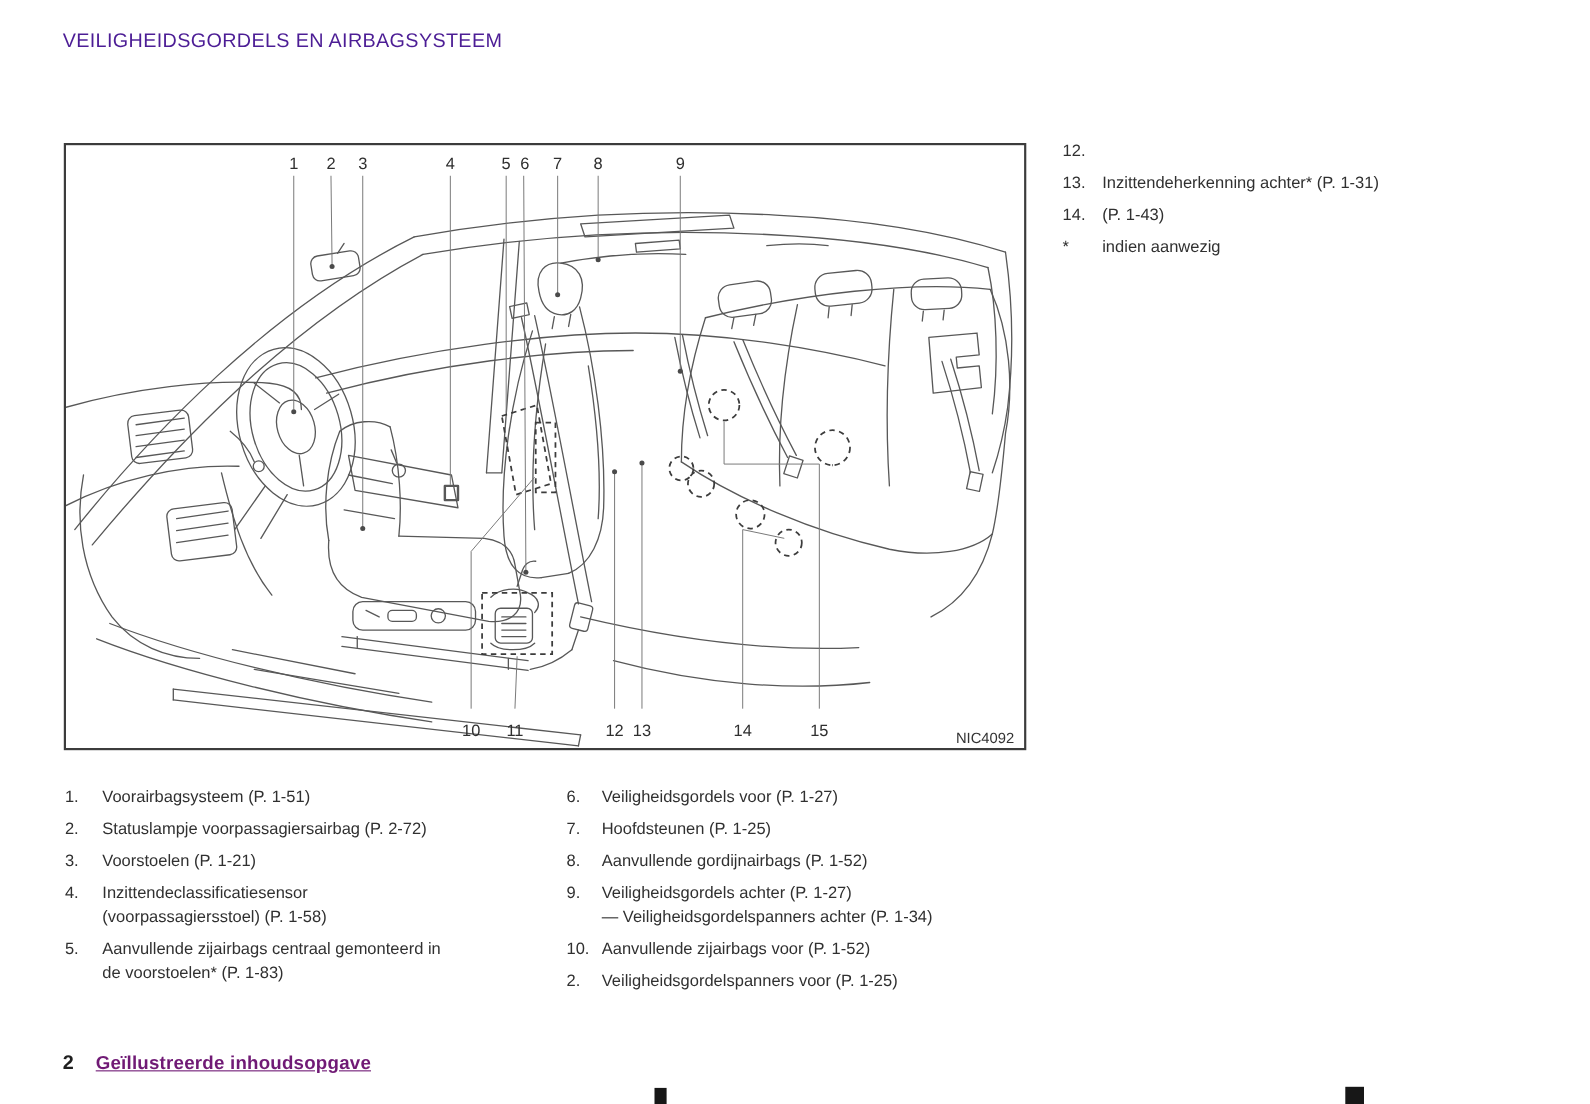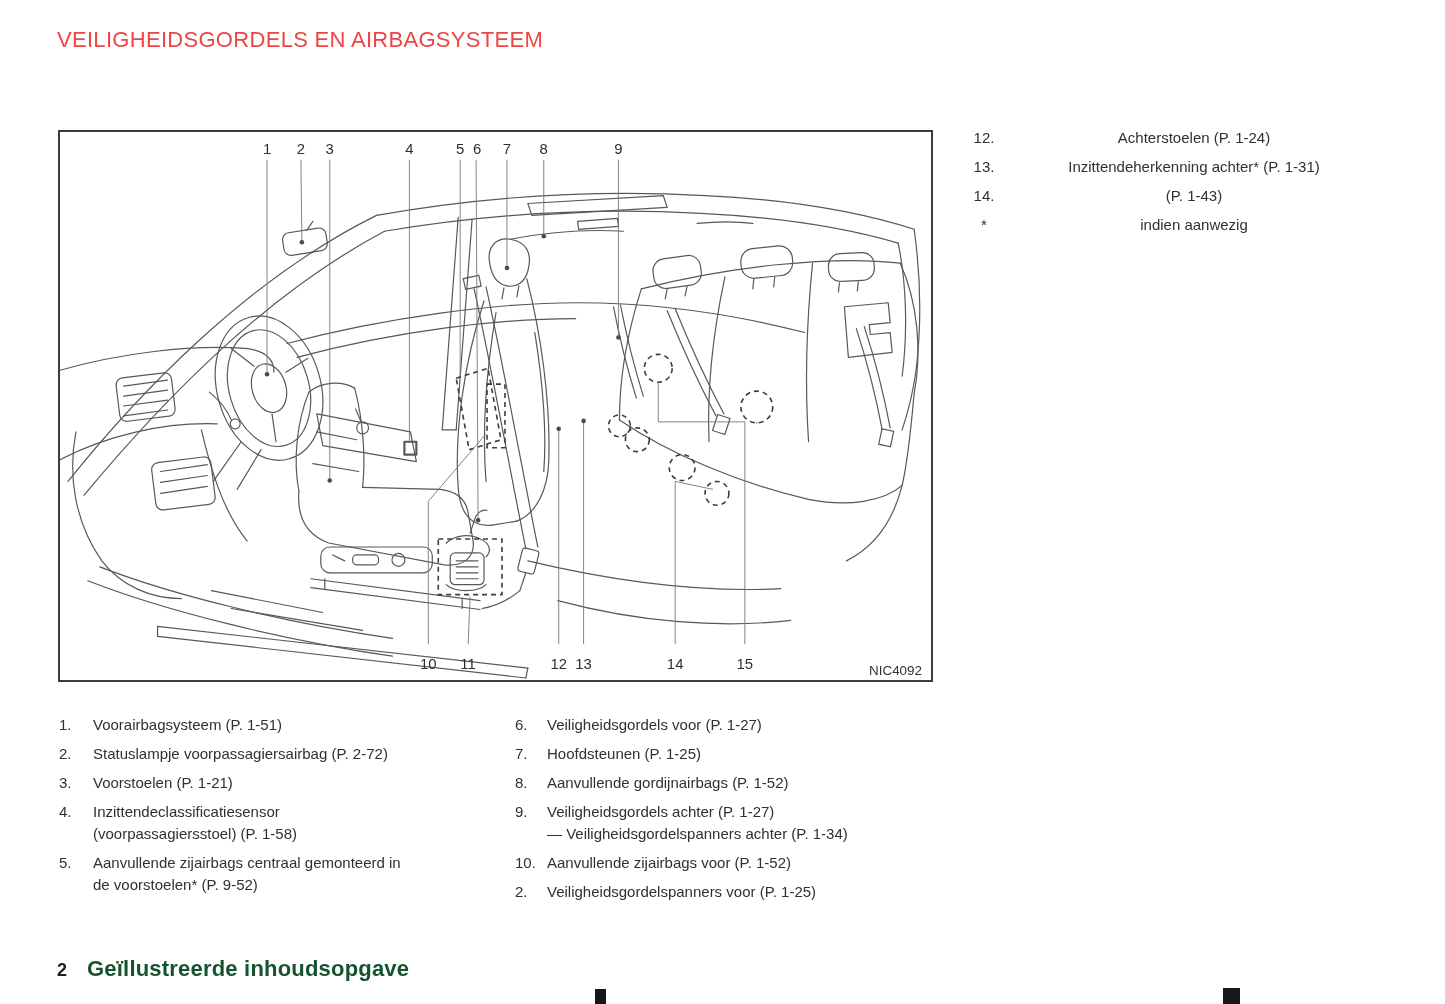--- a/index.html
+++ b/index.html
@@ -2,44 +2,44 @@
 <html><head>
 <meta charset="utf-8">
 <style>
   html,body{margin:0;padding:0;background:#ffffff;}
   body{
     width:1445px;height:1004px;position:relative;overflow:hidden;
     font-family:"Liberation Sans", sans-serif;color:#2e2e2e;
   }
   .page-title{
     position:absolute;left:57px;top:27px;
-    font-size:22px;font-weight:400;letter-spacing:0.3px;color:#ef4444;
+    font-size:18px;font-weight:400;letter-spacing:0.3px;color:#4c1d95;
     white-space:nowrap;
   }
   .figure-box{
     position:absolute;left:58px;top:130px;width:875px;height:552px;
     border:2px solid #3c3c3c;box-sizing:border-box;background:#fff;
   }
   .figure-box svg{position:absolute;left:0;top:0;width:100%;height:100%;}
   .legend{position:absolute;font-size:15px;line-height:22px;color:#303030;}
   .legend .item{display:flex;margin-bottom:7px;}
   .legend .num{flex:0 0 34px;}
   .legend .txt{flex:1;}
   .legend .ln{display:block;}
   #legend-col1{left:59px;top:714px;width:445px;}
   #legend-col2{left:515px;top:714px;width:450px;}
   #legend-col2 .num{flex-basis:32px;}
-  #legend-col3{left:966px;top:127px;width:420px;text-align:center;}
+  #legend-col3{left:966px;top:127px;width:420px;}
   #legend-col3 .num{flex-basis:36px;}
   .footer{
     position:absolute;left:57px;top:956px;
     display:flex;align-items:baseline;gap:20px;
   }
   .footer .page-num{font-size:18px;font-weight:700;color:#1f1f1f;}
-  .footer .section{font-size:22px;font-weight:700;color:#14532d;letter-spacing:0.2px;}
+  .footer .section{font-size:17px;font-weight:700;color:#701a75;letter-spacing:0.2px;text-decoration:underline;}
   .print-mark{position:absolute;background:#171717;}
   #print-mark-1{left:595px;top:989px;width:11px;height:15px;}
   #print-mark-2{left:1223px;top:988px;width:17px;height:16px;}
 </style>
 </head>
 <body>
 
 <div class="page-title">VEILIGHEIDSGORDELS EN AIRBAGSYSTEEM</div>
 
 <div class="figure-box">
@@ -259,21 +259,21 @@
     <span class="num">4.</span>
     <span class="txt">
       <span class="ln">Inzittendeclassificatiesensor</span>
       <span class="ln">(voorpassagiersstoel) (P. 1-58)</span>
     </span>
   </div>
   <div class="item">
     <span class="num">5.</span>
     <span class="txt">
       <span class="ln">Aanvullende zijairbags centraal gemonteerd in</span>
-      <span class="ln">de voorstoelen* (P. 9-52)</span>
+      <span class="ln">de voorstoelen* (P. 1-83)</span>
     </span>
   </div>
 </div>
 
 <div class="legend" id="legend-col2">
   <div class="item">
     <span class="num">6.</span>
     <span class="txt">
         <span class="ln">Veiligheidsgordels voor (P. 1-27)</span>
       </span>
@@ -308,21 +308,20 @@
     <span class="txt">
         <span class="ln">Veiligheidsgordelspanners voor (P. 1-25)</span>
       </span>
   </div>
 </div>
 
 <div class="legend" id="legend-col3">
   <div class="item">
     <span class="num">12.</span>
     <span class="txt">
-      <span class="ln">Achterstoelen (P. 1-24)</span>
     </span>
   </div>
   <div class="item">
     <span class="num">13.</span>
     <span class="txt">
         <span class="ln">Inzittendeherkenning achter* (P. 1-31)</span>
       </span>
   </div>
   <div class="item">
     <span class="num">14.</span>

